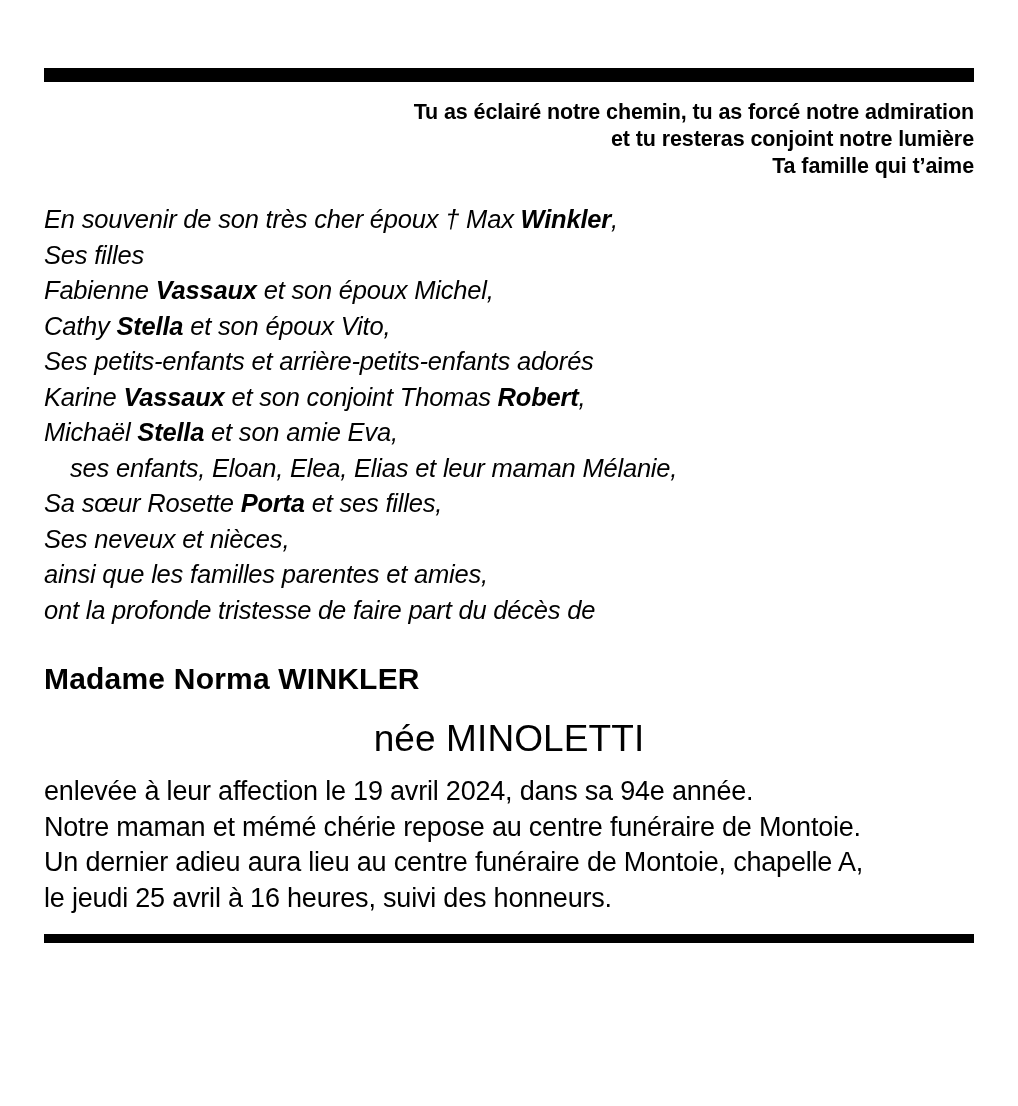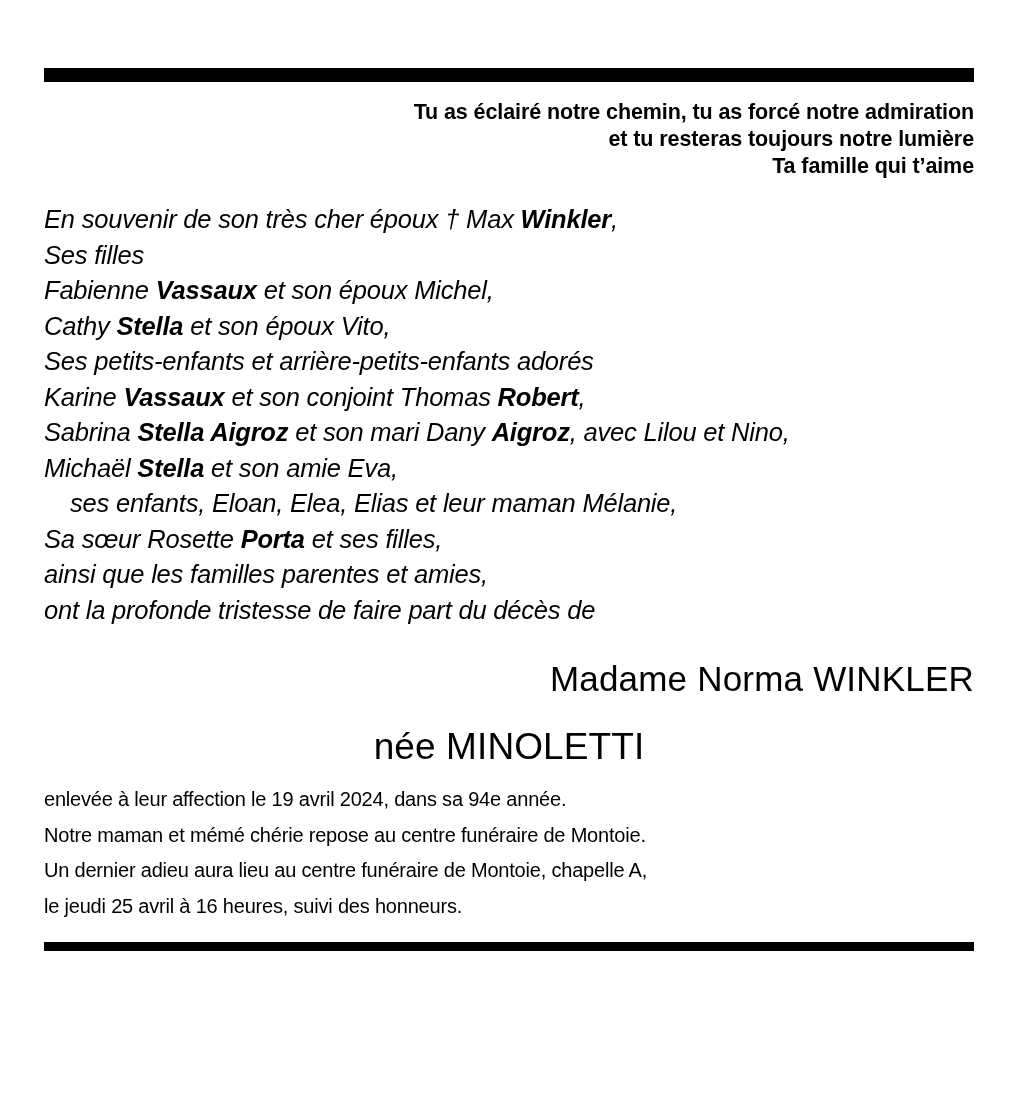--- a/index.html
+++ b/index.html
@@ -53,67 +53,67 @@
     font-style: italic;
   }
   .body-block .indent {
     padding-left: 26px;
   }
   b, strong {
     font-weight: bold;
   }
   .name-main {
     margin-top: 22px;
-    text-align: right;
-    font-size: 35px;
-    font-weight: normal;
+    text-align: left;
+    font-size: 30px;
+    font-weight: bold;
     letter-spacing: 0.2px;
     line-height: 58px;
   }
   .name-sub {
-    margin-top: 16px;
+    margin-top: 8px;
     text-align: center;
     font-size: 37px;
     line-height: 46px;
     letter-spacing: 0.1px;
   }
   .closing-block {
     margin-top: 12px;
-    font-size: 20px;
+    font-size: 27px;
     line-height: 35.5px;
     letter-spacing: -0.2px;
   }
   .closing-block .line {
     white-space: nowrap;
   }
 </style>
 </head>
 <body>
 
 <div class="notice">
 
   <div class="rule-top"></div>
 
   <div class="epigraph">
     <div>Tu as éclairé notre chemin, tu as forcé notre admiration</div>
-    <div>et tu resteras toujours notre lumière</div>
+    <div>et tu resteras conjoint notre lumière</div>
     <div>Ta famille qui t’aime</div>
   </div>
 
   <div class="body-block" id="survivors">
       <div class="line"><span>En souvenir de son très cher époux † Max </span><b>Winkler</b><span>,</span></div>
       <div class="line"><span>Ses filles</span></div>
       <div class="line"><span>Fabienne </span><b>Vassaux</b><span> et son époux Michel,</span></div>
       <div class="line"><span>Cathy </span><b>Stella</b><span> et son époux Vito,</span></div>
       <div class="line"><span>Ses petits-enfants et arrière-petits-enfants adorés</span></div>
       <div class="line"><span>Karine </span><b>Vassaux</b><span> et son conjoint Thomas </span><b>Robert</b><span>,</span></div>
-      <div class="line"><span>Sabrina </span><b>Stella Aigroz</b><span> et son mari Dany </span><b>Aigroz</b><span>, avec Lilou et Nino,</span></div>
       <div class="line"><span>Michaël </span><b>Stella</b><span> et son amie Eva,</span></div>
       <div class="line indent"><span>ses enfants, Eloan, Elea, Elias et leur maman Mélanie,</span></div>
       <div class="line"><span>Sa sœur Rosette </span><b>Porta</b><span> et ses filles,</span></div>
+      <div class="line"><span>Ses neveux et nièces,</span></div>
       <div class="line"><span>ainsi que les familles parentes et amies,</span></div>
       <div class="line"><span>ont la profonde tristesse de faire part du décès de</span></div>
     </div>
 
   <div class="name-main">Madame Norma WINKLER</div>
   <div class="name-sub">née MINOLETTI</div>
 
   <div class="closing-block" id="closing">
       <div class="line"><span>enlevée à leur affection le 19 avril 2024, dans sa 94e année.</span></div>
       <div class="line"><span>Notre maman et mémé chérie repose au centre funéraire de Montoie.</span></div>

